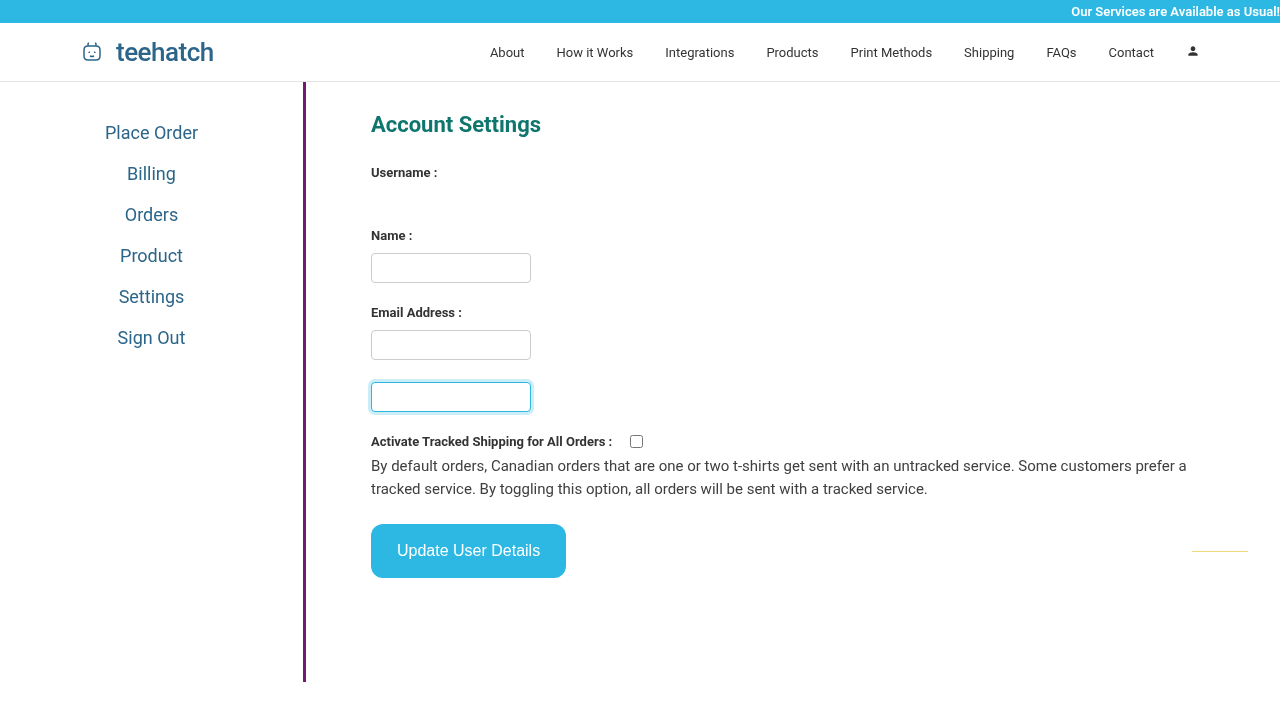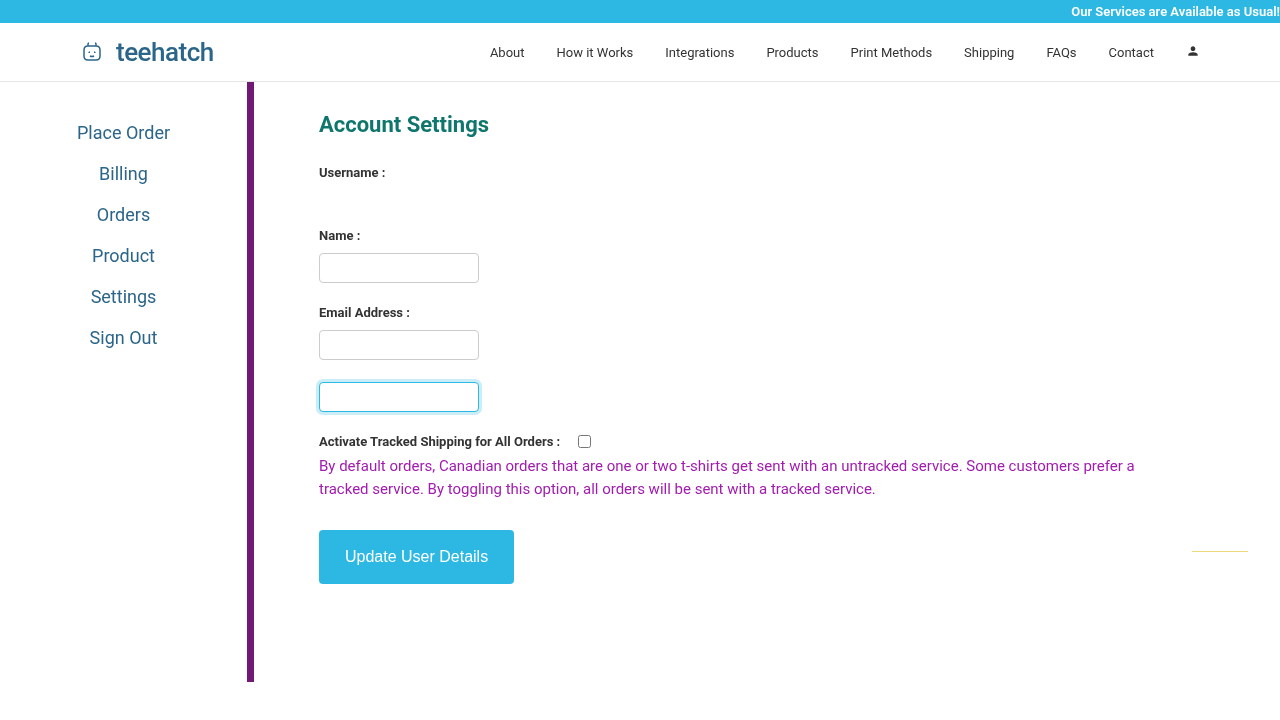--- a/index.html
+++ b/index.html
@@ -38,23 +38,23 @@
     .nav { display: flex; align-items: center; gap: 32px; font-size: 13px; }
     .nav a { color: #333; text-decoration: none; cursor: pointer; }
     .user-icon { width: 14px; height: 14px; fill: #333; }
     
     .content-wrapper {
       display: flex;
       min-height: 600px;
     }
     
     .sidebar {
-      width: 254px;
+      width: 306px;
       padding: 30px 20px;
-      border-right: 7px solid #701a75;
+      border-right: 3px solid #701a75;
     }
     
     .sidebar-item {
       display: block;
       text-align: center;
       color: #2b6589;
       font-size: 18px;
       padding: 10px 0;
       cursor: pointer;
       text-decoration: none;
@@ -100,32 +100,32 @@
     
     .checkbox-row {
       display: flex;
       align-items: center;
       gap: 18px;
       margin-bottom: 6px;
     }
     
     .help-text {
       font-size: 15px;
-      color: #a21caf;
+      color: #404040;
       line-height: 1.5;
-      margin-bottom: 30px;
+      margin-bottom: 24px;
     }
     
     .submit-btn {
       background: #2db8e4;
       color: #fff;
       border: none;
       padding: 18px 26px;
       font-size: 16px;
-      border-radius: 4px;
+      border-radius: 12px;
       cursor: pointer;
     }
     
     .bottom-accent {
       position: fixed;
       bottom: 168px;
       right: 32px;
       width: 56px;
       height: 1px;
       background: #f0d97a;

